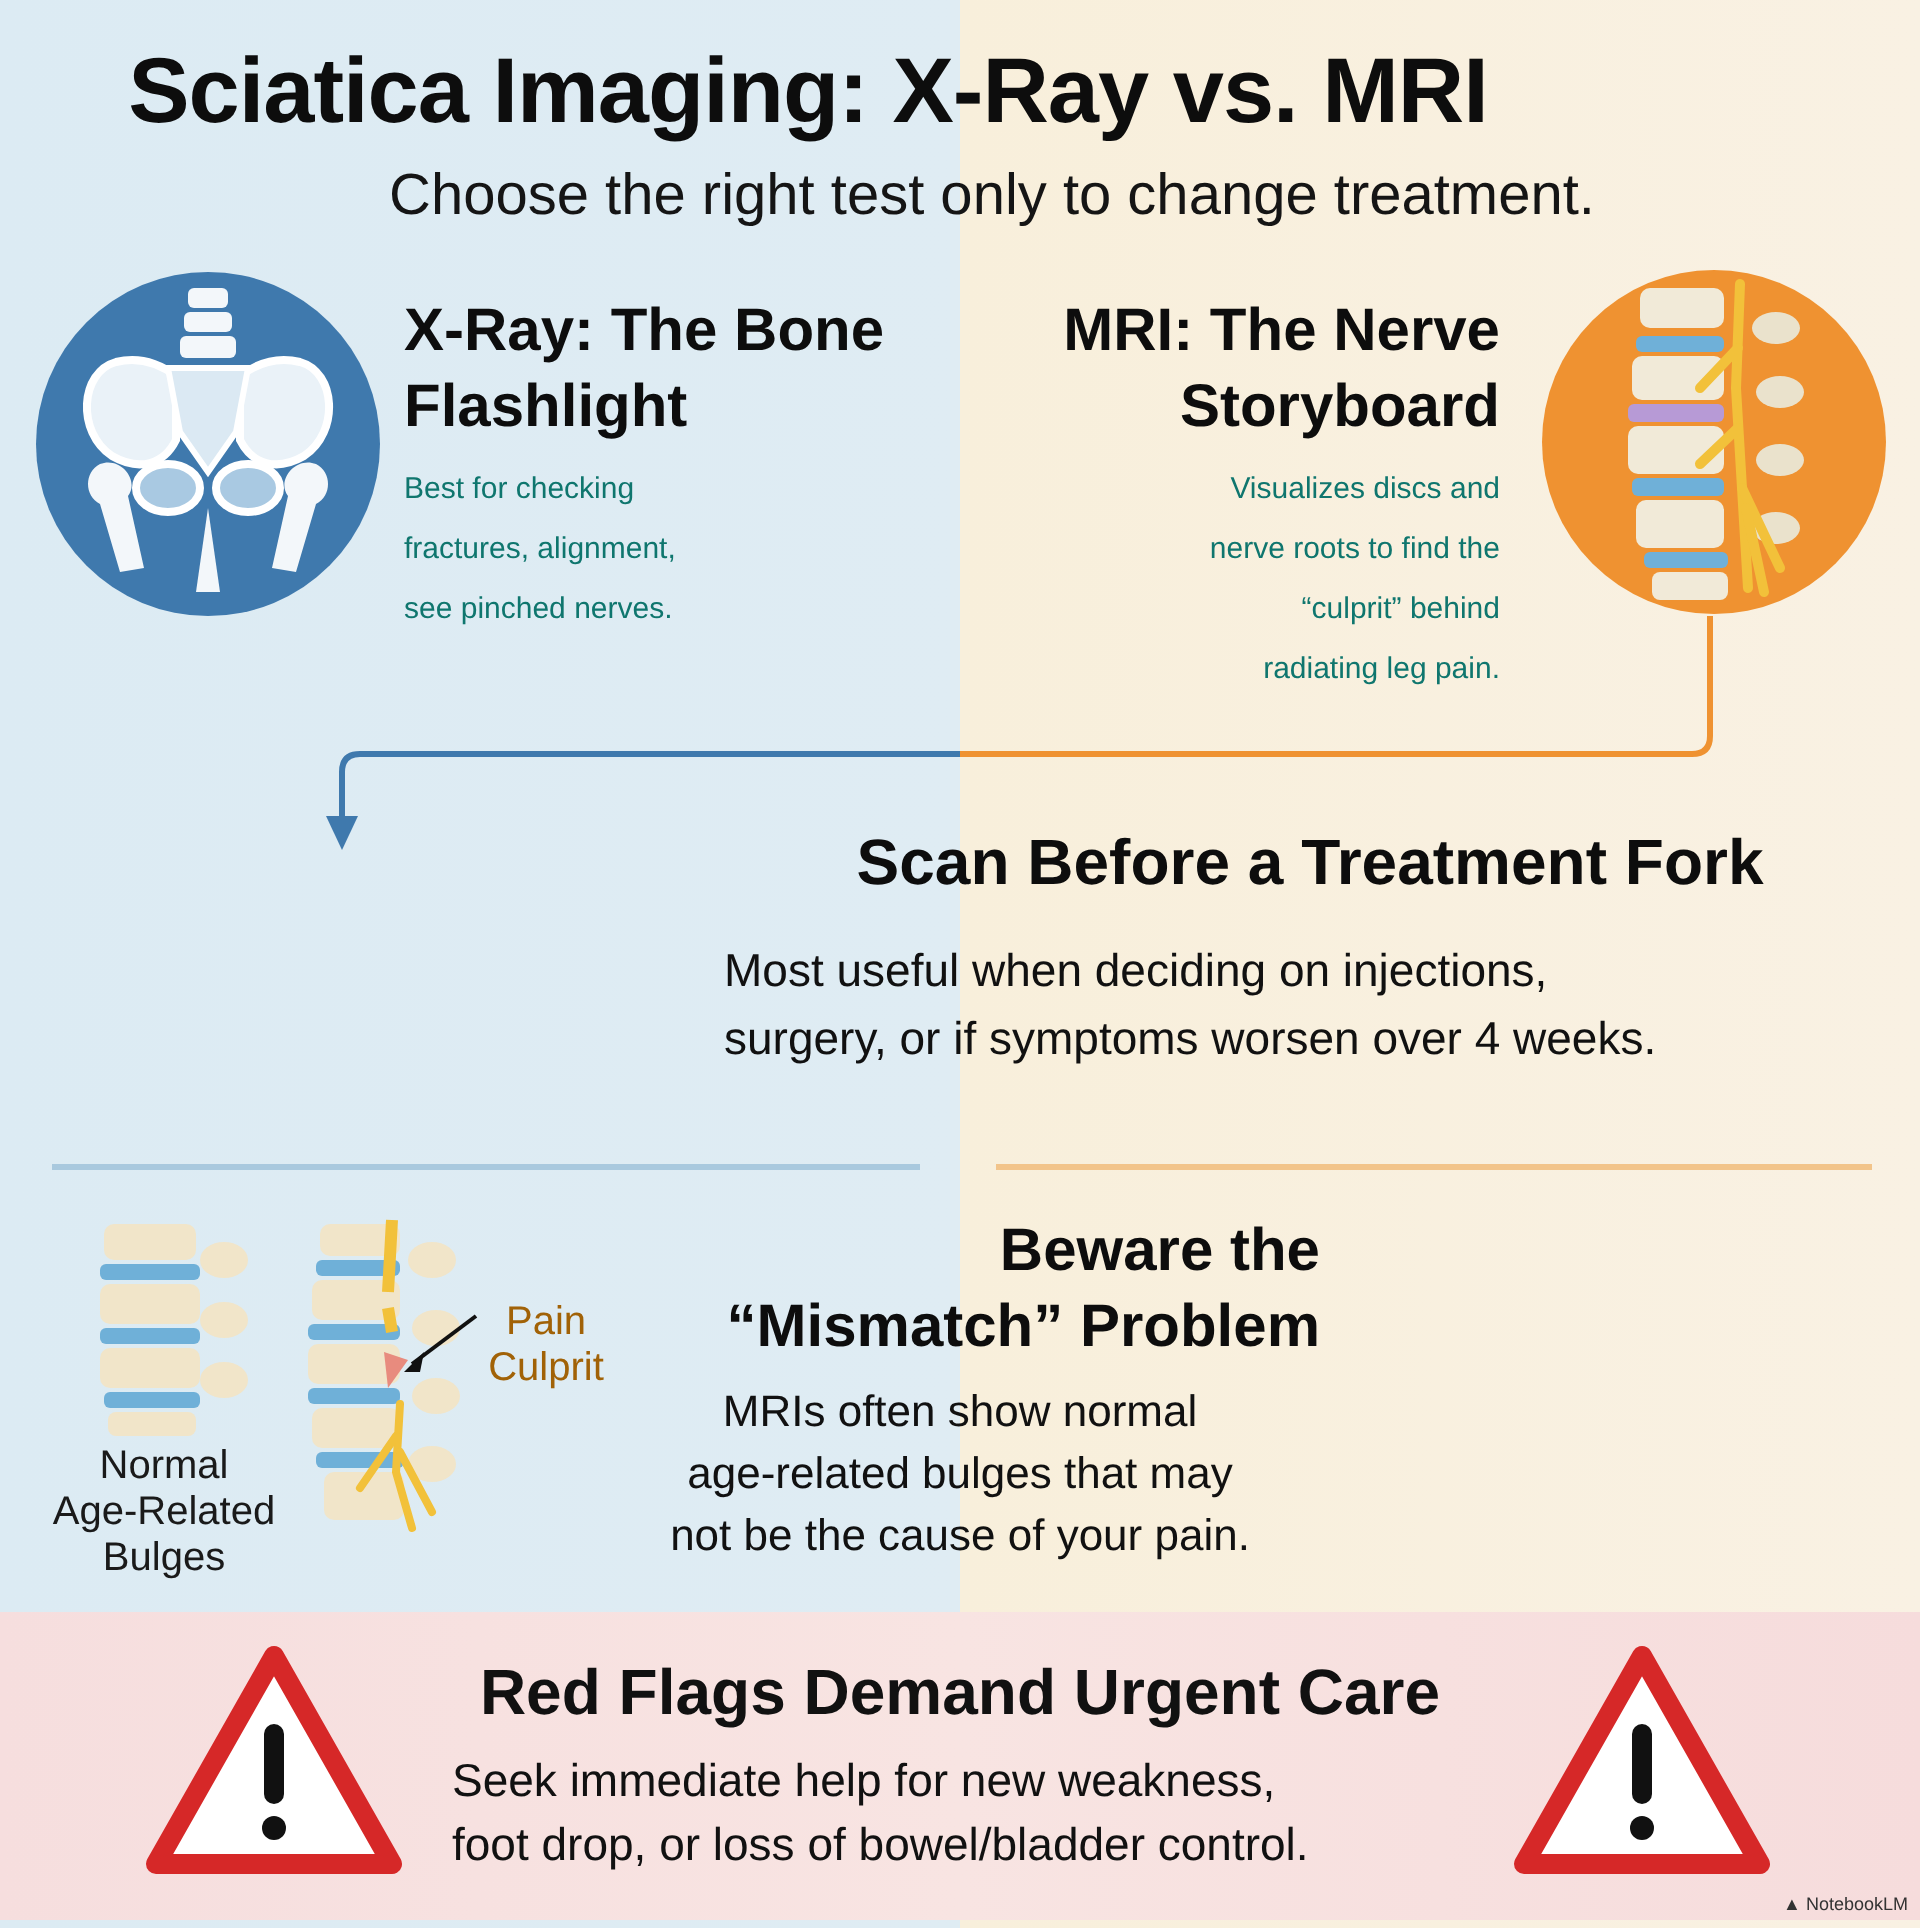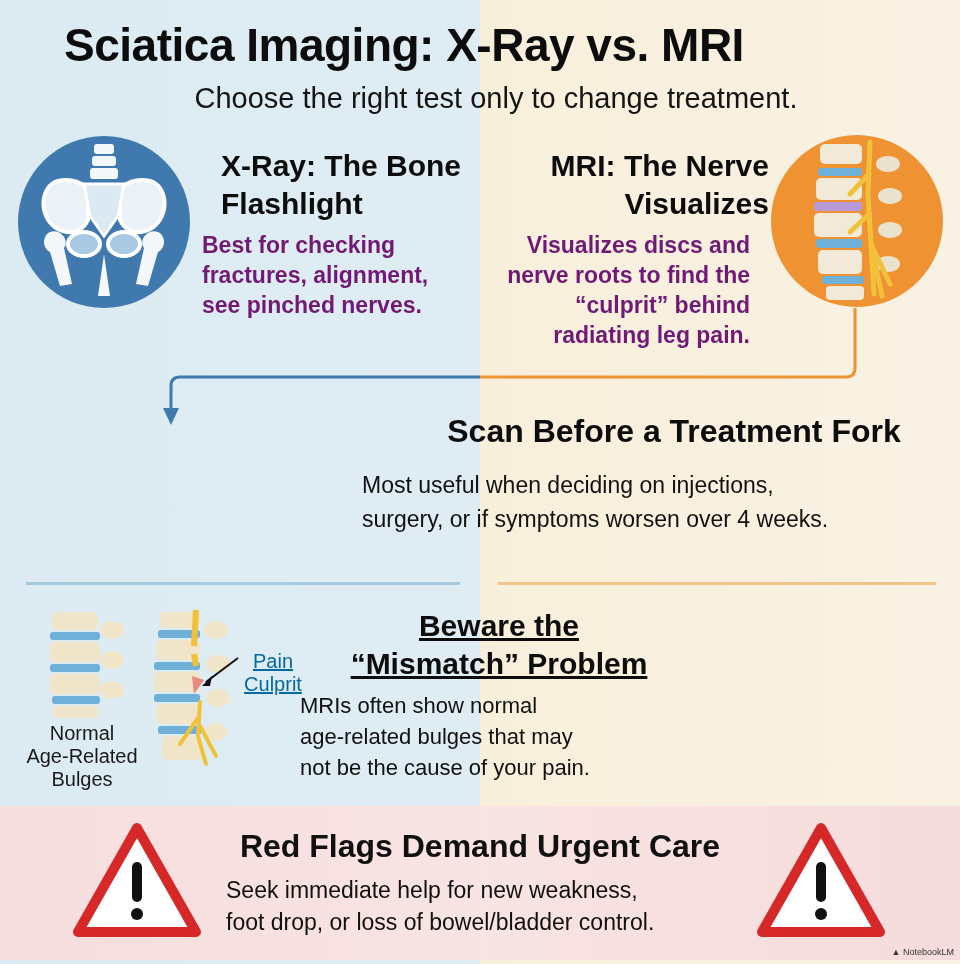--- a/index.html
+++ b/index.html
@@ -12,39 +12,39 @@
   }
   .abs { position: absolute; }
   .title {
     left: 0; width: 808px; top: 18px; text-align: center;
     font-size: 46px; font-weight: bold; letter-spacing: -0.5px; color: #0d0d0d;
   }
   .subtitle {
     left: 16px; width: 960px; top: 82px; text-align: center;
     font-size: 29px; color: #151515;
   }
-  .h2 { font-size: 30px; font-weight: bold; line-height: 38px; color: #0d0d0d; margin-left: 19px; }
-  .body-txt { font-size: 23px; line-height: 30px; color: #701a75; font-weight: bold; }
+  .h2 { font-size: 30px; font-weight: bold; line-height: 38px; color: #0d0d0d; }
+  .body-txt { font-size: 15px; line-height: 30px; color: #0f766e; }
 
   .xray-head { left: 202px; top: 147px; width: 280px; }
   .xray-body { left: 202px; top: 230px; width: 280px; }
   .mri-head { left: 480px; top: 147px; width: 270px; text-align: right; padding-left: 36px; }
   .mri-body { left: 480px; top: 230px; width: 270px; text-align: right; }
 
   .scan-head { left: 360px; top: 412px; width: 590px; text-align: center; font-size: 32px; }
   .scan-body { left: 362px; top: 468px; width: 560px; font-size: 23px; line-height: 34px; }
 
   .divider-left { left: 26px; top: 582px; width: 434px; height: 3px; background: #a9c9de; }
   .divider-right { left: 498px; top: 582px; width: 438px; height: 3px; background: #f2c48a; }
 
-  .mm-head { left: 300px; top: 607px; width: 360px; text-align: center; font-size: 30px; line-height: 38px; text-decoration: underline; }
-  .mm-body { left: 300px; top: 690px; width: 360px; font-size: 22px; line-height: 31px; }
+  .mm-head { left: 300px; top: 607px; width: 360px; text-align: right; font-size: 30px; line-height: 38px; }
+  .mm-body { left: 300px; top: 690px; width: 360px; text-align: center; font-size: 22px; line-height: 31px; }
 
   .label-normal { left: 14px; top: 722px; width: 136px; text-align: center; font-size: 20px; line-height: 23px; color: #1a1a1a; }
-  .label-culprit { left: 238px; top: 650px; width: 70px; text-align: center; font-size: 20px; line-height: 23px; color: #0369a1; text-decoration: underline; }
+  .label-culprit { left: 238px; top: 650px; width: 70px; text-align: center; font-size: 20px; line-height: 23px; color: #a16207; }
 
   .red-band { left: 0; top: 806px; width: 960px; height: 154px; background: linear-gradient(90deg, #f6dede, #f8e4e2, #f6dcdc); }
   .red-head { left: 200px; top: 828px; width: 560px; text-align: center; font-size: 32px; font-weight: bold; }
   .red-body { left: 226px; top: 874px; width: 520px; font-size: 23px; line-height: 32px; }
 
   .brand { right: 6px; top: 947px; font-size: 9px; color: #333; }
 </style>
 </head>
 <body>
 
@@ -71,21 +71,21 @@
   <div>Flashlight</div>
 </div>
 <div class="abs body-txt xray-body">
   <div>Best for checking</div>
   <div>fractures, alignment,</div>
   <div>see pinched nerves.</div>
 </div>
 
 <div class="abs h2 mri-head">
   <div>MRI: The Nerve</div>
-  <div>Visualizes</div>
+  <div>Storyboard</div>
 </div>
 <div class="abs body-txt mri-body">
   <div>Visualizes discs and</div>
   <div>nerve roots to find the</div>
   <div>“culprit” behind</div>
   <div>radiating leg pain.</div>
 </div>
 
 <svg class="abs" style="left:770px;top:134px" width="174" height="174" viewBox="0 0 174 174">
   <circle cx="87" cy="87" r="86" fill="#ef9231"></circle>

